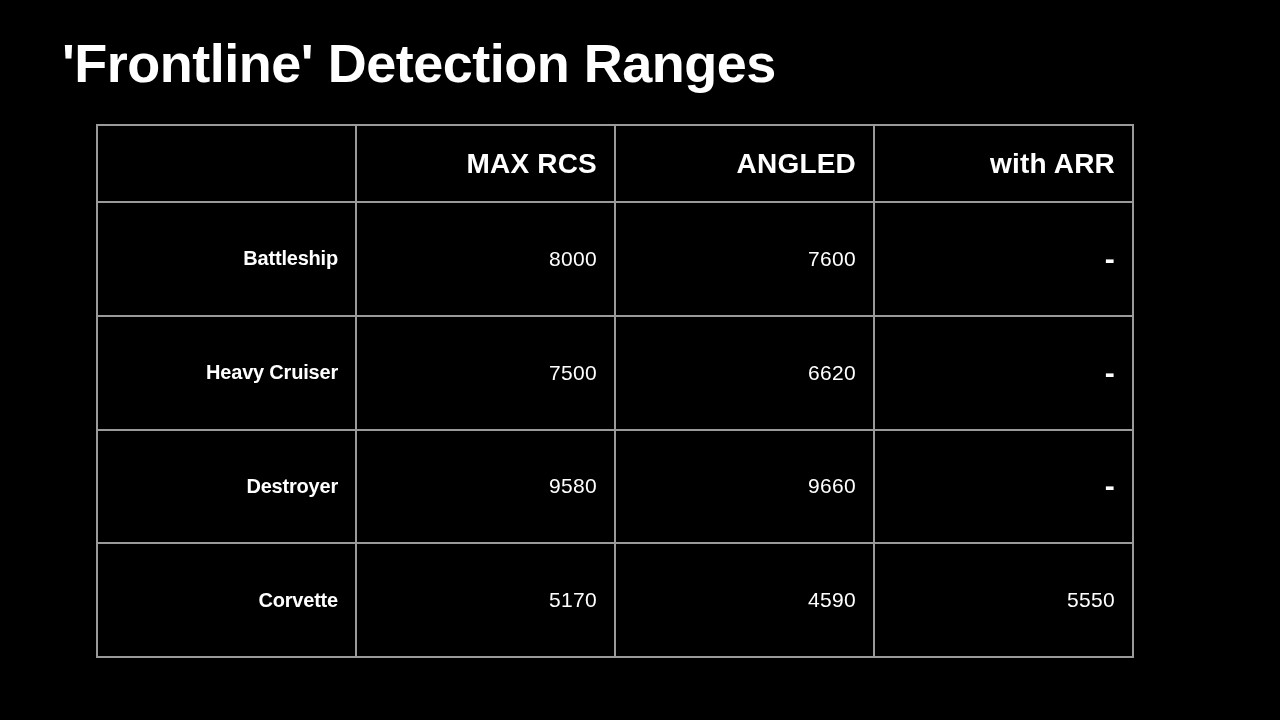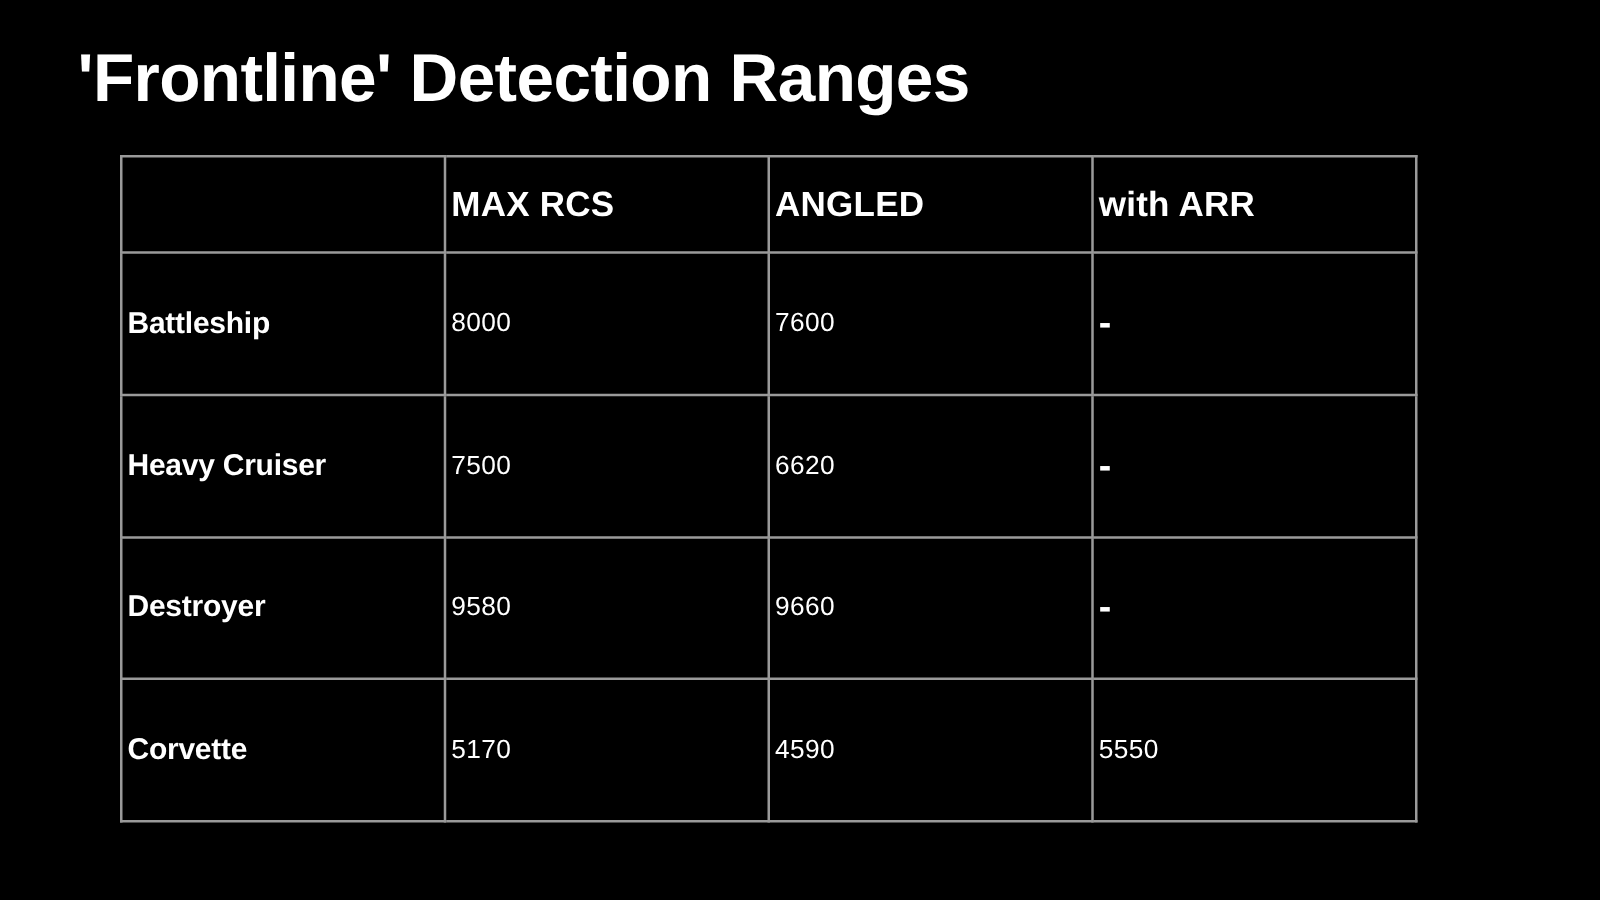--- a/index.html
+++ b/index.html
@@ -43,39 +43,39 @@
   table.ranges {
     width: 100%;
     height: 100%;
     border-collapse: collapse;
     table-layout: fixed;
   }
 
   table.ranges th,
   table.ranges td {
     border: 2px solid #9a9a9a;
-    text-align: left;
+    text-align: right;
     vertical-align: middle;
     color: #ffffff;
     background: #000000;
-    padding: 0 4px;
+    padding: 0 17px;
     overflow: hidden;
   }
 
   table.ranges thead th {
     height: 77px;
     font-size: 28px;
     font-weight: bold;
     letter-spacing: 0.2px;
   }
 
   table.ranges tbody tr { height: 76px; }
 
   table.ranges tbody th.row-label {
-    font-size: 24px;
+    font-size: 20px;
     font-weight: bold;
     letter-spacing: -0.2px;
   }
 
   table.ranges tbody td.value {
     font-size: 21px;
     font-weight: normal;
     letter-spacing: 0.3px;
   }
 

